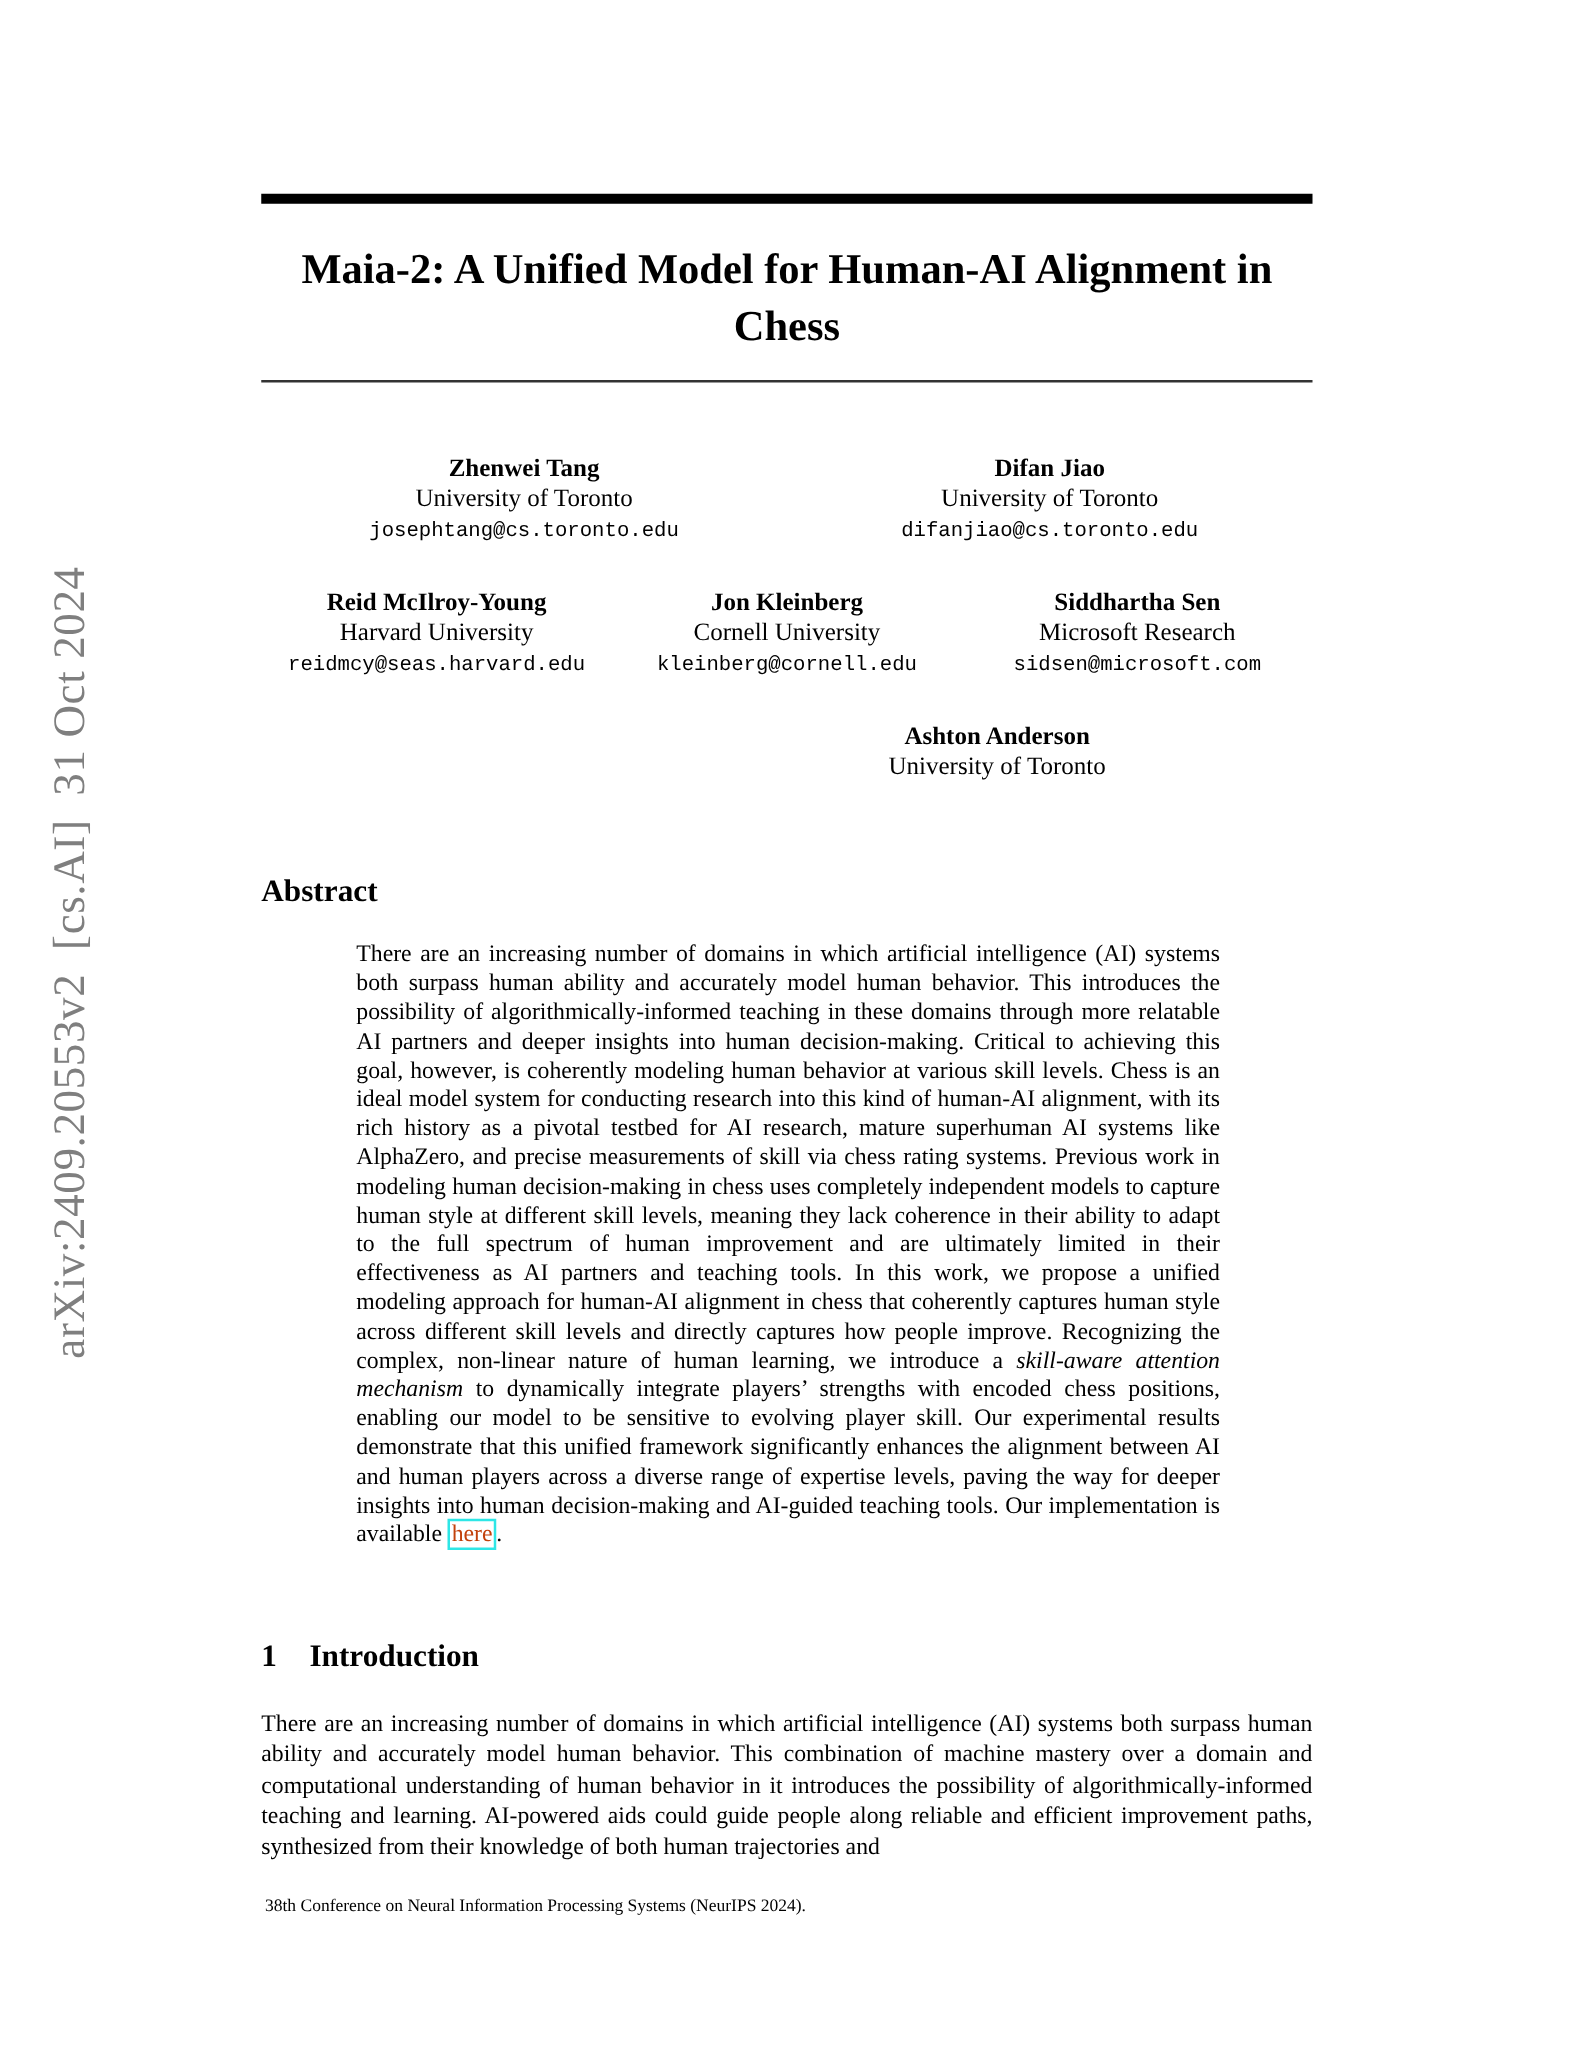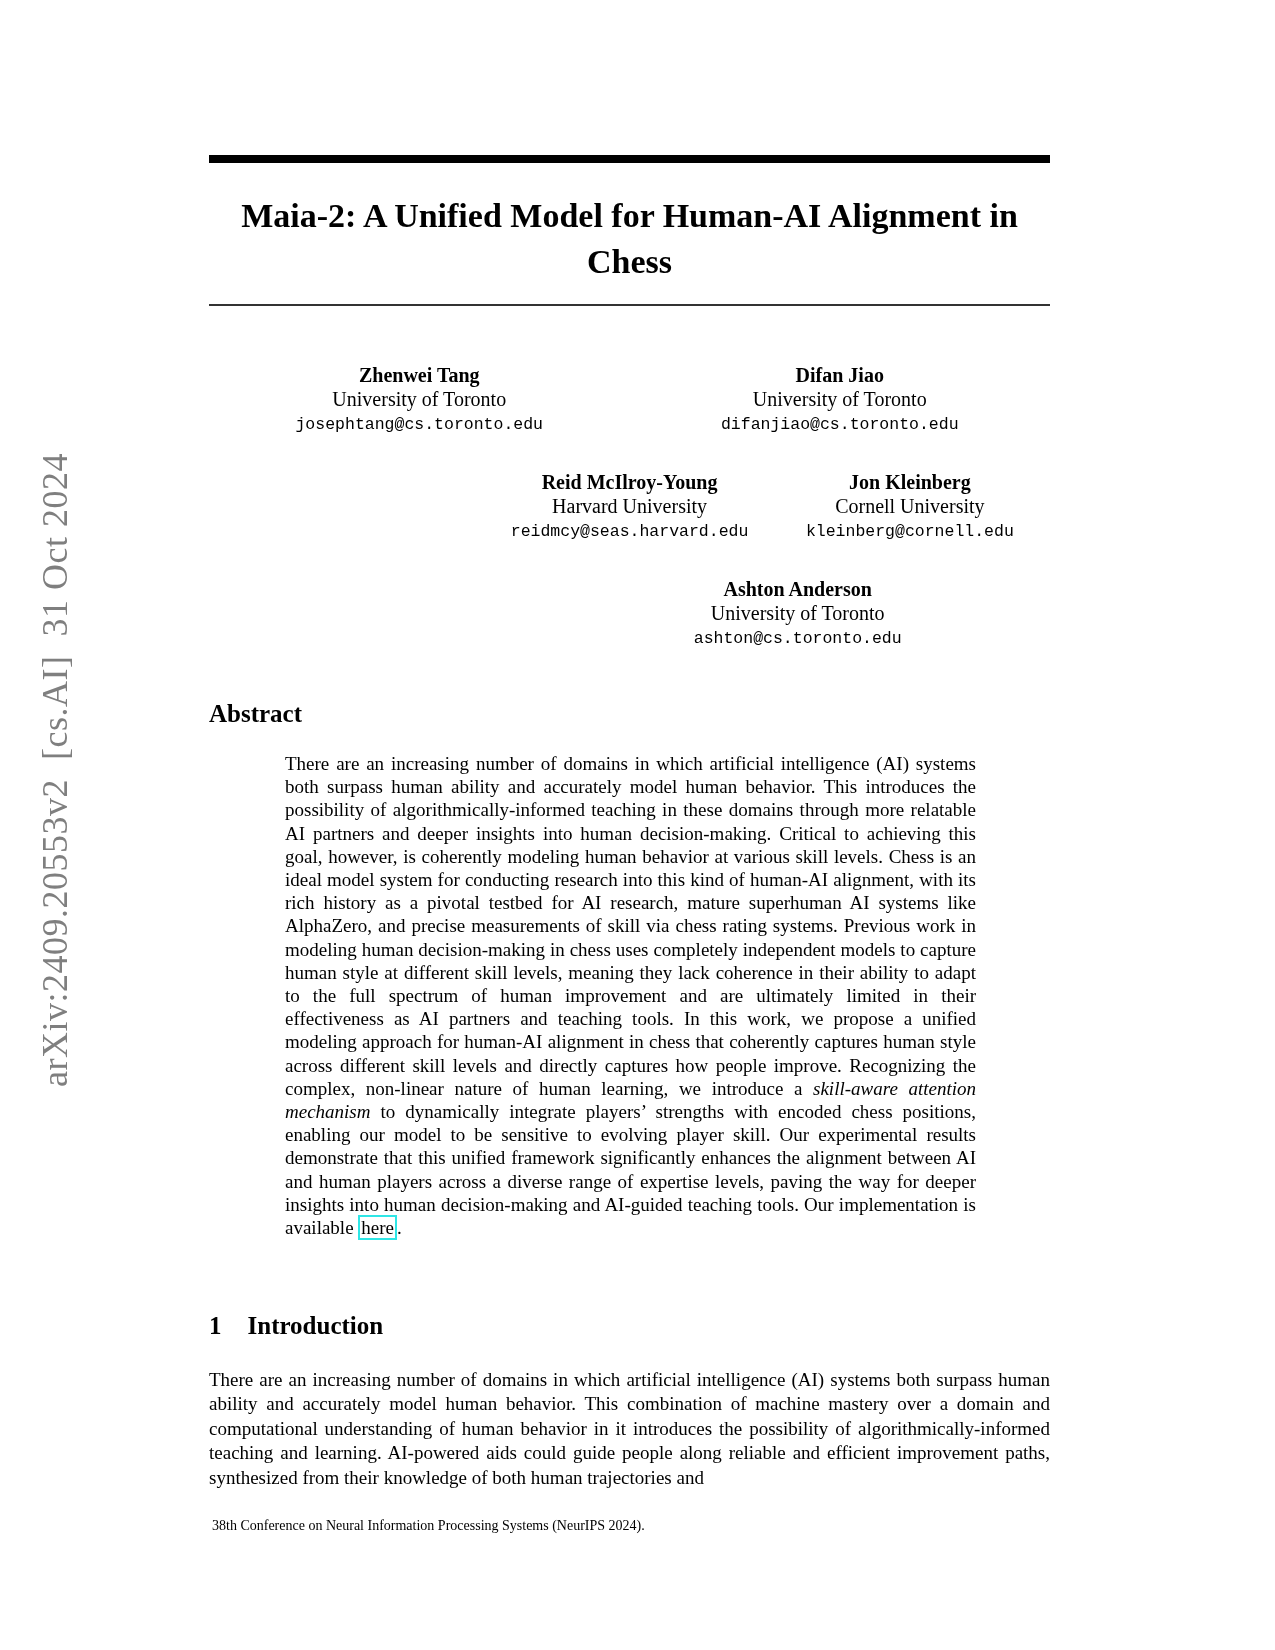--- a/index.html
+++ b/index.html
@@ -108,21 +108,21 @@
     left: 285px;
     top: 752px;
     width: 691px;
     margin: 0;
     font-size: 19px;
     line-height: 23.2px;
     text-align: justify;
   }
   .abstract-body em { font-style: italic; }
   .pdf-link {
-    color: #000000;
+    color: #c2410c;
     text-decoration: none;
     border: 2px solid var(--link_border, #2ee6e6);
     padding: 0 1px;
     cursor: pointer;
   }
 
   
   .section-heading {
     position: absolute;
     left: 209px;
@@ -188,27 +188,31 @@
       <div class="author">
         <div class="author-name">Reid McIlroy-Young</div>
         <div class="author-affil">Harvard University</div>
         <div class="author-email">reidmcy@seas.harvard.edu</div>
       </div>
       <div class="author">
         <div class="author-name">Jon Kleinberg</div>
         <div class="author-affil">Cornell University</div>
         <div class="author-email">kleinberg@cornell.edu</div>
       </div>
+      <div class="author">
+        <div class="author-name">Siddhartha Sen</div>
+        <div class="author-affil">Microsoft Research</div>
+        <div class="author-email">sidsen@microsoft.com</div>
+      </div>
     </div>
 
     <div class="author-row cols-1">
       <div class="author">
         <div class="author-name">Ashton Anderson</div>
         <div class="author-affil">University of Toronto</div>
-        <div class="author-email">ashton@cs.toronto.edu</div>
       </div>
     </div>
 
   </div>
 
   <h2 class="abstract-heading">Abstract</h2>
 
   <p class="abstract-body"><span>There are an increasing number of domains in which artificial intelligence (AI) systems both surpass human ability and accurately model human behavior. This introduces the possibility of algorithmically-informed teaching in these domains through more relatable AI partners and deeper insights into human decision-making. Critical to achieving this goal, however, is coherently modeling human behavior at various skill levels. Chess is an ideal model system for conducting research into this kind of human-AI alignment, with its rich history as a pivotal testbed for AI research, mature superhuman AI systems like AlphaZero, and precise measurements of skill via chess rating systems. Previous work in modeling human decision-making in chess uses completely independent models to capture human style at different skill levels, meaning they lack coherence in their ability to adapt to the full spectrum of human improvement and are ultimately limited in their effectiveness as AI partners and teaching tools. In this work, we propose a unified modeling approach for human-AI alignment in chess that coherently captures human style across different skill levels and directly captures how people improve. Recognizing the complex, non-linear nature of human learning, we introduce a </span><em>skill-aware attention mechanism</em><span> to dynamically integrate players’ strengths with encoded chess positions, enabling our model to be sensitive to evolving player skill. Our experimental results demonstrate that this unified framework significantly enhances the alignment between AI and human players across a diverse range of expertise levels, paving the way for deeper insights into human decision-making and AI-guided teaching tools. Our implementation is available </span><a class="pdf-link">here</a><span>.</span></p>
 
   <h2 class="section-heading">

